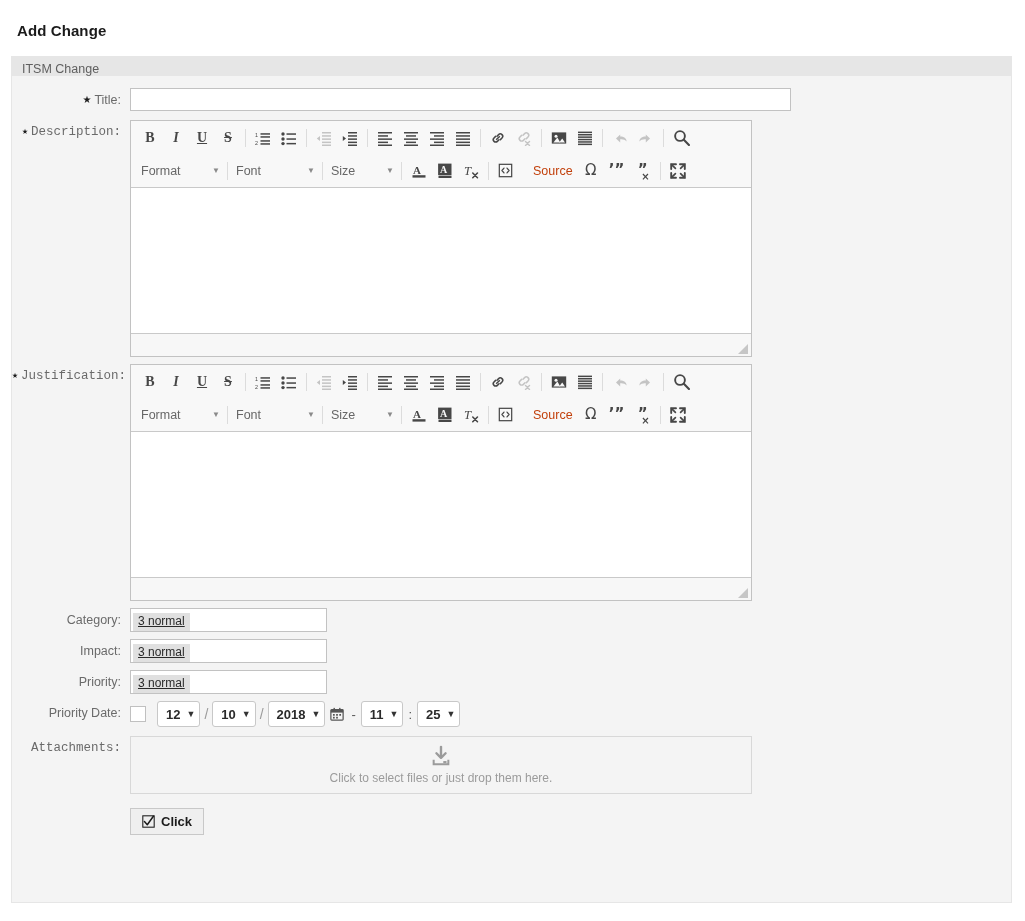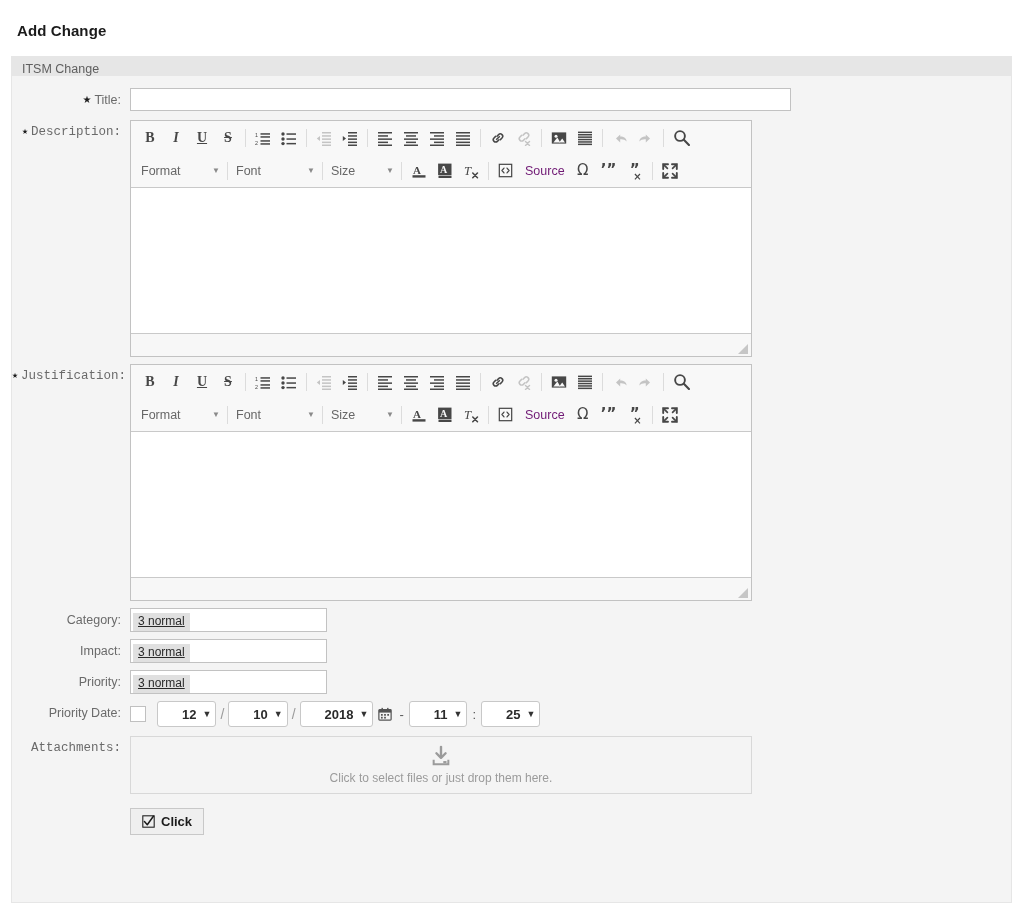--- a/index.html
+++ b/index.html
@@ -127,23 +127,23 @@
   .combo .caret {
     font-size: 8px;
     color: #8a8a8a;
     margin-left: 8px;
   }
   .combo.format { width: 86px; }
   .combo.font   { width: 86px; }
   .combo.size   { width: 70px; }
 
   .src-btn {
-    display: flex; align-items: center; gap: 12px;
+    display: flex; align-items: center; gap: 20px;
     height: 24px; padding: 0 5px;
-    color: #701a75; font-size: 12.5px;
+    color: #c2410c; font-size: 12.5px;
     cursor: default;
   }
 
   .edit-area {
     height: 147px;
     background: #ffffff;
     border-top: 1px solid #c9c9c9;
     border-bottom: 1px solid #c9c9c9;
   }
   .edit-foot {
@@ -192,21 +192,21 @@
   }
   .dsel {
     height: 26px;
     border: 1px solid #c8c8c8;
     border-radius: 3px;
     background: #fff;
     font-family: "Liberation Sans", sans-serif;
     font-size: 13px;
     color: #2b2b2b;
     font-weight: bold;
-    padding: 0 4px 0 24px;
+    padding: 0 4px 0 8px;
     display: flex; align-items: center; gap: 6px;
     cursor: pointer;
     justify-content: space-between;
   }
   .dsel .dcaret { font-size: 9px; color: #333; }
   .date-slash {
     color: #9a9a9a; font-size: 14px;
     padding: 0 4px;
   }
   .date-sep-dash, .date-sep-colon {

